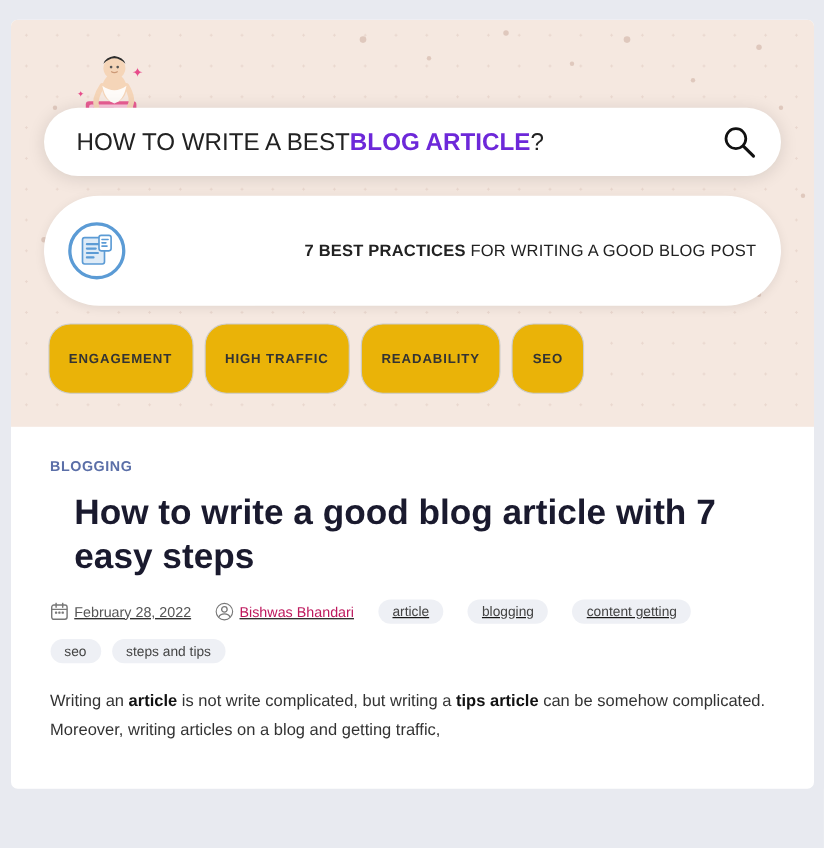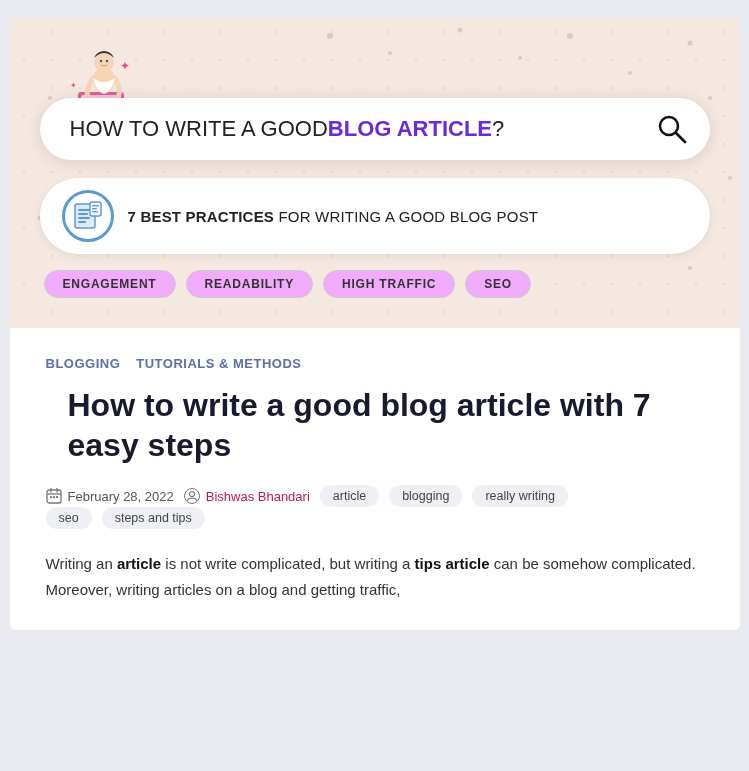--- a/index.html
+++ b/index.html
@@ -90,27 +90,28 @@
 
     .search-icon-svg {
       width: 34px;
       height: 34px;
     }
 
     .practices-row {
       background: #fff;
       border-radius: 50px;
       margin-top: 18px;
-      padding: 12px 22px;
+      padding: 24px 22px;
       display: flex;
       align-items: center;
       gap: 14px;
       box-shadow: 0 2px 10px rgba(0,0,0,0.08);
       position: relative;
       z-index: 1;
+      justify-content: space-between;
     }
 
     .practices-icon {
       width: 52px;
       height: 52px;
       border: 3px solid #5b9bd5;
       border-radius: 50%;
       display: flex;
       align-items: center;
       justify-content: center;
@@ -133,34 +134,34 @@
       display: flex;
       gap: 10px;
       margin-top: 16px;
       flex-wrap: wrap;
       position: relative;
       z-index: 1;
       padding-left: 4px;
     }
 
     .tag-pill {
-      background: #f0abfc;
+      background: #eab308;
       border: 1.5px solid #ccc;
       border-radius: 20px;
-      padding: 6px 18px;
+      padding: 24px 18px;
       font-size: 12px;
       font-weight: 700;
       color: #333;
       letter-spacing: 0.8px;
       text-transform: uppercase;
     }
 
     
     .content-area {
-      padding: 28px 36px 28px 36px;
+      padding: 28px 36px 41px 36px;
     }
 
     .categories-row {
       display: flex;
       gap: 16px;
       margin-bottom: 14px;
     }
 
     .category-link {
       font-size: 13px;
@@ -176,22 +177,24 @@
       font-weight: 800;
       color: #1a1a2e;
       line-height: 1.25;
       margin-bottom: 20px;
       margin-left: 22px;
     }
 
     .meta-row {
       display: flex;
       align-items: center;
-      gap: 10px;
+      gap: 22px;
       flex-wrap: wrap;
+      margin-bottom: 14px;
+      text-decoration: underline;
     }
 
     .meta-date {
       display: flex;
       align-items: center;
       gap: 6px;
       font-size: 13px;
       color: #555;
     }
 
@@ -299,21 +302,21 @@
 
           <path d="M33 38 Q44 46 55 38 Q52 52 44 54 Q36 52 33 38Z" fill="#fff" opacity="0.9"></path>
 
           <text x="60" y="30" font-size="12" fill="#e74c8b">✦</text>
           <text x="10" y="48" font-size="8" fill="#e74c8b">✦</text>
         </svg>
       </div>
 
       <div style="margin-left: 0; margin-top: 50px; position: relative; z-index: 1;">
         <div class="search-box">
-          <span>HOW TO WRITE A GOOD </span>
+          <span>HOW TO WRITE A BEST </span>
           <span class="bold">BLOG ARTICLE</span>
           <span>?</span>
           <div class="search-icon-wrap">
             <svg class="search-icon-svg" viewBox="0 0 34 34" fill="none">
               <circle cx="14" cy="14" r="9" stroke="#111" stroke-width="2.5"></circle>
               <line x1="21" y1="21" x2="30" y2="30" stroke="#111" stroke-width="2.8" stroke-linecap="round"></line>
             </svg>
           </div>
         </div>
 
@@ -333,32 +336,31 @@
             </svg>
           </div>
           <div class="practices-text">
             <span class="bold">7 BEST PRACTICES</span>
             <span> FOR WRITING A GOOD BLOG POST</span>
           </div>
         </div>
 
         <div class="tags-row">
           <div class="tag-pill">ENGAGEMENT</div>
+          <div class="tag-pill">HIGH TRAFFIC</div>
           <div class="tag-pill">READABILITY</div>
-          <div class="tag-pill">HIGH TRAFFIC</div>
           <div class="tag-pill">SEO</div>
         </div>
       </div>
     </div>
 
     <div class="content-area">
 
       <div class="categories-row">
         <a class="category-link">BLOGGING</a>
-        <a class="category-link">TUTORIALS &amp; METHODS</a>
       </div>
 
       <h1 class="article-title">How to write a good blog article with 7 easy steps</h1>
 
       <div class="meta-row">
         <div class="meta-date">
           <span class="cal-icon">
             <svg width="16" height="16" viewBox="0 0 16 16" fill="none">
               <rect x="1" y="2" width="14" height="13" rx="2" stroke="#777" stroke-width="1.3"></rect>
               <line x1="1" y1="6" x2="15" y2="6" stroke="#777" stroke-width="1.3"></line>
@@ -375,21 +377,21 @@
           <span class="user-icon">
             <svg width="12" height="12" viewBox="0 0 12 12" fill="none">
               <circle cx="6" cy="4" r="2.5" stroke="#777" stroke-width="1.2"></circle>
               <path d="M1 11 Q2 8 6 8 Q10 8 11 11" stroke="#777" stroke-width="1.2" fill="none"></path>
             </svg>
           </span>
           <span>Bishwas Bhandari</span>
         </div>
         <span class="meta-tag">article</span>
         <span class="meta-tag">blogging</span>
-        <span class="meta-tag">really writing</span>
+        <span class="meta-tag">content getting</span>
       </div>
 
       <div class="tags-row2">
         <span class="meta-tag">seo</span>
         <span class="meta-tag">steps and tips</span>
       </div>
 
       <p class="article-excerpt">
         <span>Writing an </span><span class="bold">article</span><span> is not write complicated, but writing a </span><span class="bold">tips article</span><span> can be somehow complicated. Moreover, writing articles on a blog and getting traffic,</span>
       </p>

